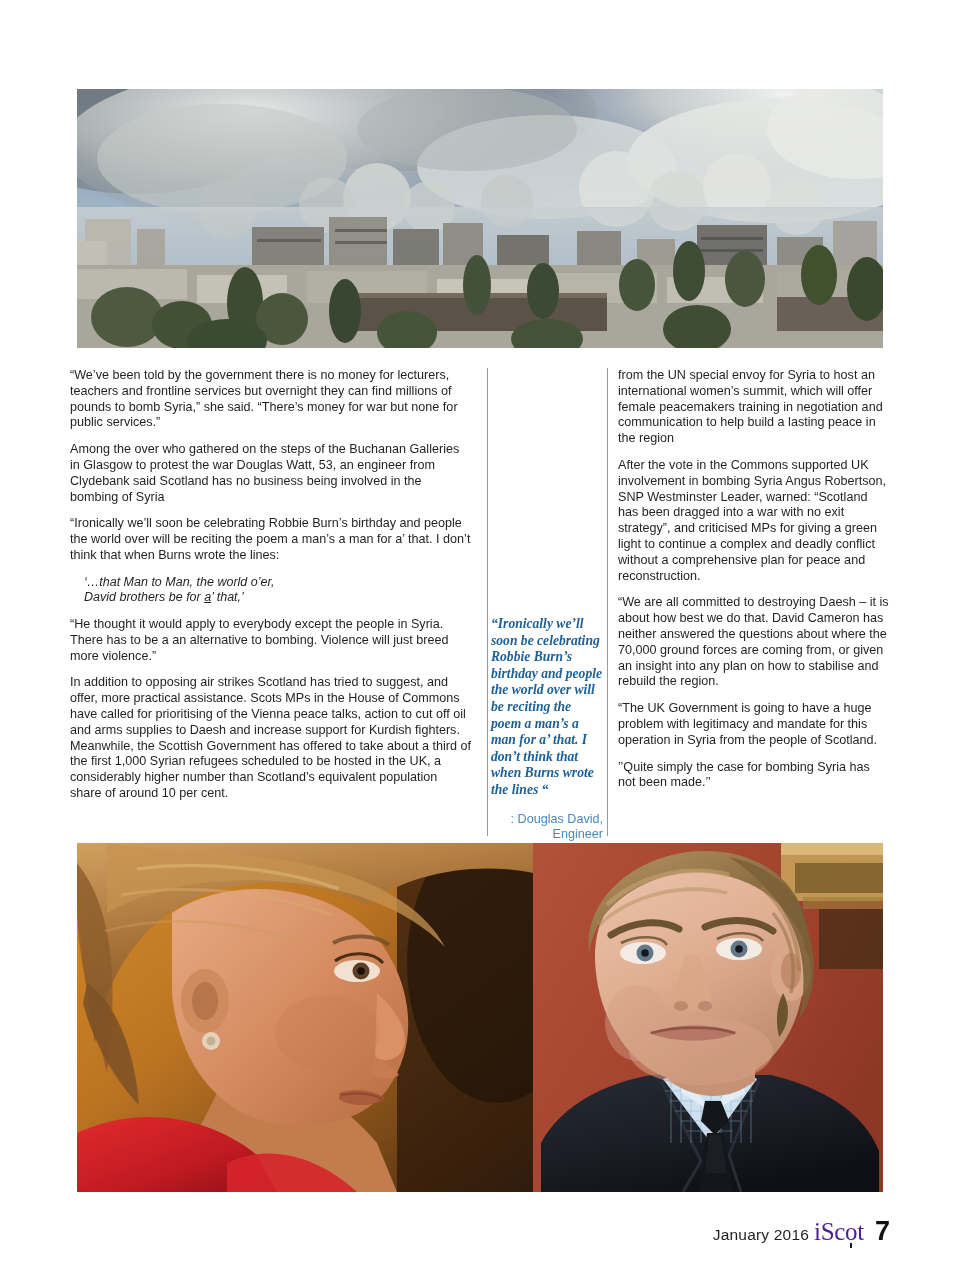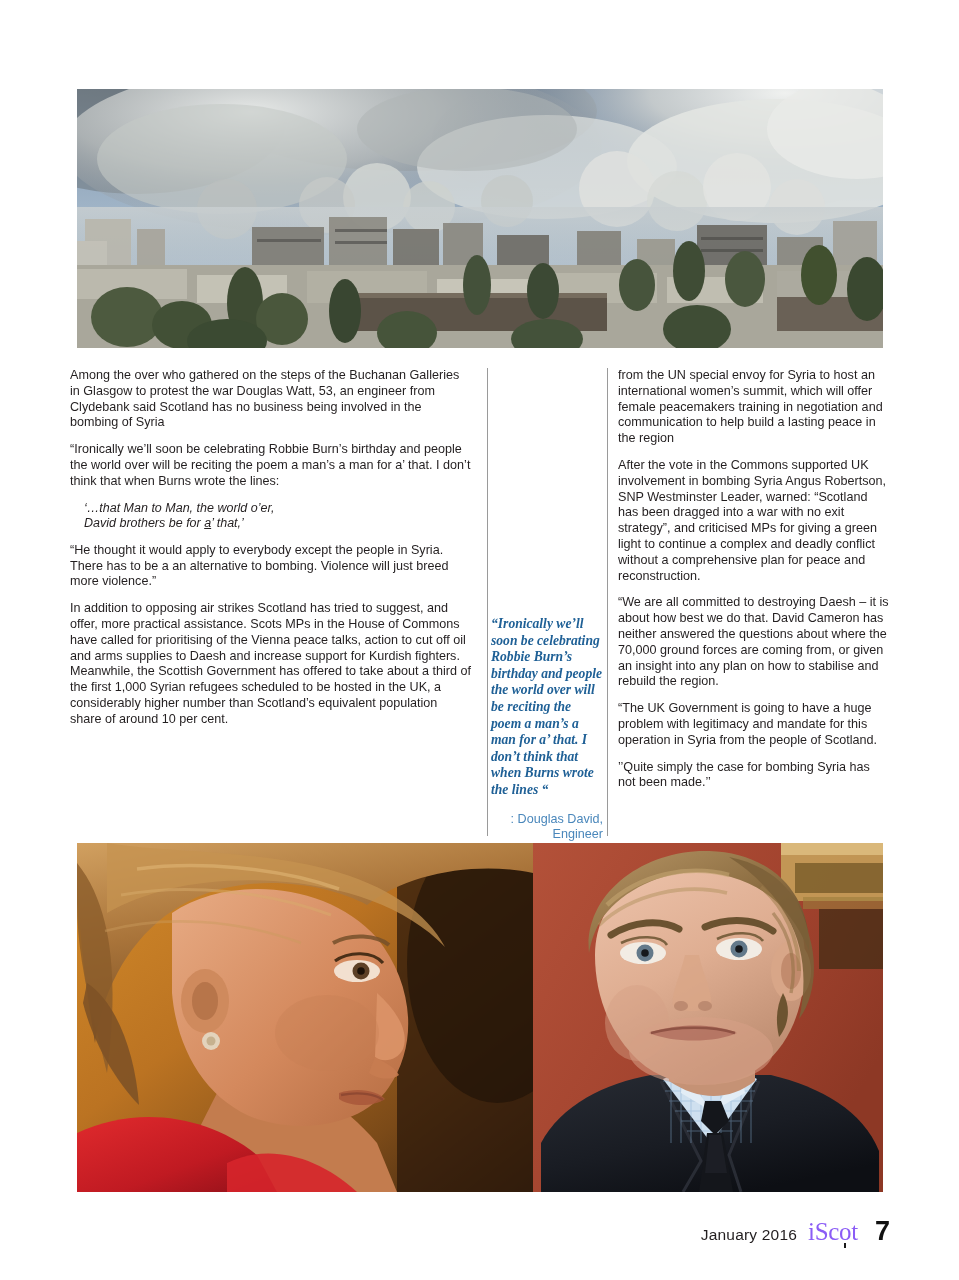--- a/index.html
+++ b/index.html
@@ -132,32 +132,32 @@
   
   .footer {
     position: absolute;
     left: 0;
     top: 1216px;
     width: 890px;
     height: 44px;
     display: flex;
     align-items: baseline;
     justify-content: flex-end;
-    gap: 11px;
+    gap: 5px;
   }
   .footer-date {
     font-family: "Liberation Sans", sans-serif;
     font-size: 15.5px;
     color: #231f20;
     letter-spacing: .2px;
   }
   .footer-logo {
     font-family: "Liberation Serif", serif;
     font-size: 25px;
-    color: #8b5cf6;
+    color: #4c1d95;
     letter-spacing: -0.3px;
     position: relative;
     white-space: nowrap;
   }
   .footer-logo .logo-o { position: relative; display: inline-block; }
   .footer-logo .logo-o::after {
     content: "";
     position: absolute;
     left: 50%;
     bottom: -2px;
@@ -291,20 +291,21 @@
       </g>
     </svg>
   </div>
 
   <div class="body-area">
 
     <div class="rule rule-1"></div>
     <div class="rule rule-2"></div>
 
     <div class="col-left">
+      <p class="body-text">“We’ve been told by the government there is no money for lecturers, teachers and frontline services but overnight they can find millions of pounds to bomb Syria,” she said.  “There’s money for war but none for public services.”</p>
       <p class="body-text">Among the over who gathered on the steps of the Buchanan Galleries in Glasgow to protest the war Douglas Watt, 53, an engineer from Clydebank said Scotland has no business being involved in the bombing of Syria</p>
       <p class="body-text">“Ironically we’ll soon be celebrating Robbie Burn’s birthday and people the world over will be reciting the poem a man’s a man for a’ that. I don’t think that when Burns wrote the lines:</p>
 
       <div class="poem">
         <span>‘…that Man to Man, the world o’er,</span><br>
         <span>David brothers be for </span><u>a</u><span>’ that,’</span>
       </div>
 
       <p class="body-text">“He thought it would apply to everybody except the people in Syria. There has to be a an alternative to bombing. Violence will just breed more violence.”</p>
       <p class="body-text">In addition to opposing air strikes Scotland has tried to suggest, and offer, more practical assistance. Scots MPs in the House of Commons have called for prioritising of the Vienna peace talks, action to cut off oil and arms supplies to Daesh and increase support for Kurdish fighters.  Meanwhile, the Scottish Government has offered to take about a third of the first 1,000 Syrian refugees scheduled to be hosted in the UK, a considerably higher number than Scotland’s equivalent population share of around 10 per cent.</p>

